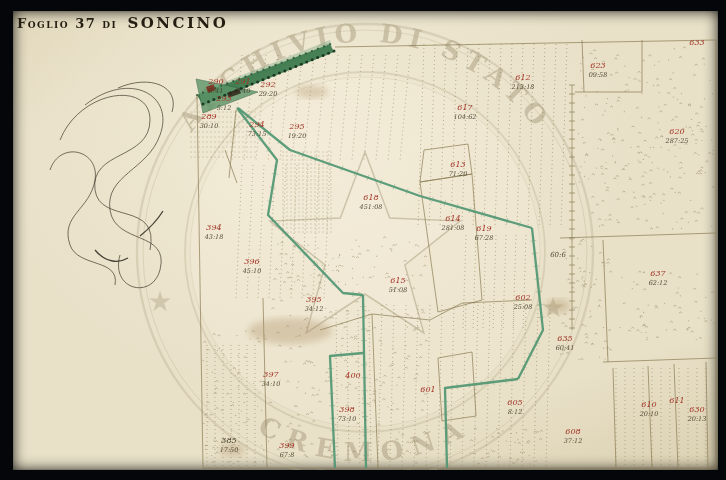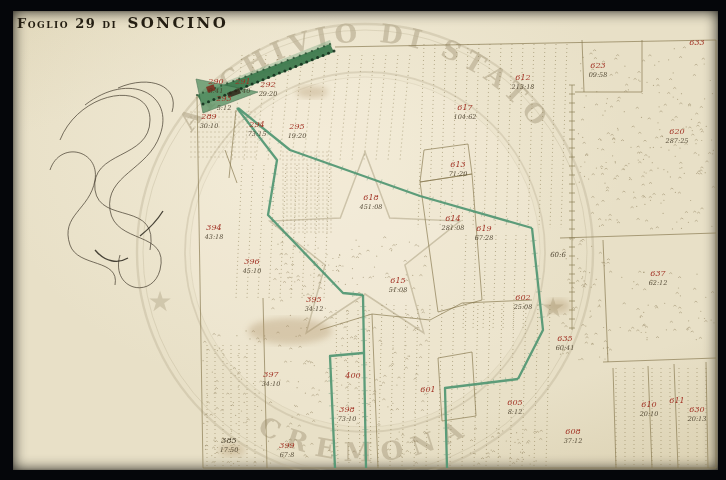--- a/index.html
+++ b/index.html
@@ -1255,16 +1255,16 @@
             <text x="428" y="392" text-anchor="middle" font-size="8" fill="#a23325">601</text>
           </g>
           <g>
             <text x="353" y="378" text-anchor="middle" font-size="8" fill="#a23325">400</text>
           </g>
         </g>
         <text x="558" y="257" text-anchor="middle" font-size="7" font-style="italic" fill="#433926" opacity="0.9">60:6</text>
       </g>
     </svg>
   <div id="title">
-    <span class="t1">Foglio 29 di</span>
+    <span class="t1">Foglio 37 di</span>
     <span class="t2">SONCINO</span>
   </div>
 </div>
 
 </body></html>

